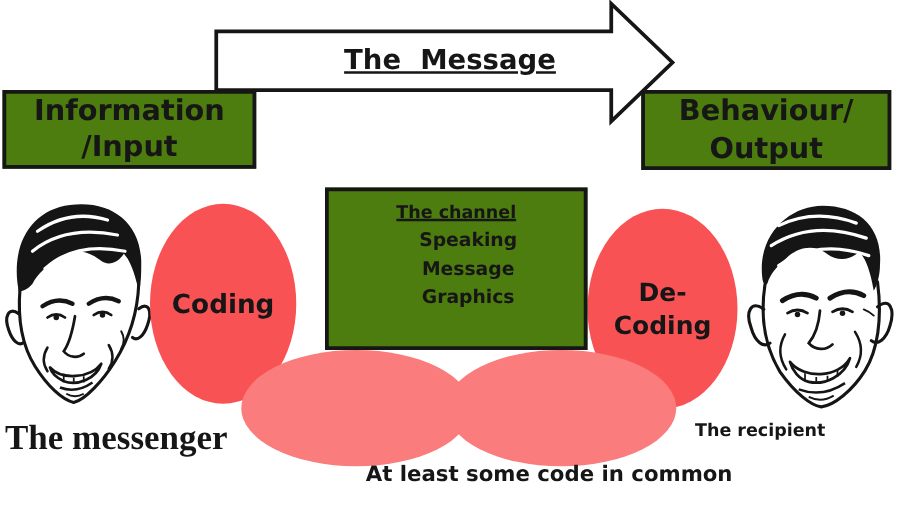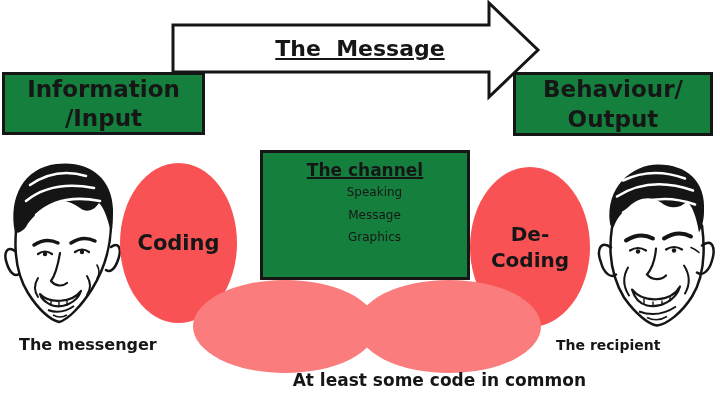--- a/index.html
+++ b/index.html
@@ -3,48 +3,48 @@
 <meta charset="utf-8">
 <style>
   html,body{margin:0;padding:0;background:#fff;}
   .stage{
     position:relative;width:720px;height:404px;overflow:hidden;
     background:var(--background,#ffffff);
     color:var(--text,#161616);
     font-family:"DejaVu Sans","Liberation Sans",sans-serif;
   }
   .box{
-    position:absolute;background:#15803d;border:3px solid var(--border,#161616);
+    position:absolute;background:#4d7c0f;border:3px solid var(--border,#161616);
     display:flex;flex-direction:column;align-items:center;justify-content:center;
     font-weight:bold;text-align:center;z-index:4;
   }
   #input-box{left:2px;top:72px;width:197px;height:57px;font-size:23px;line-height:29px;}
   #output-box{left:513px;top:72px;width:194px;height:58px;font-size:23px;line-height:30px;}
   #channel-box{left:260px;top:150px;width:204px;height:118px;justify-content:flex-start;padding-top:6px;}
-  #channel-box .ch-title{font-size:17px;font-weight:bold;text-decoration:underline;text-decoration-thickness:2px;line-height:22px;}
-  #channel-box .ch-item{font-size:12px;font-weight:normal;line-height:22.5px;margin-left:19px;}
+  #channel-box .ch-title{font-size:14px;font-weight:bold;text-decoration:underline;text-decoration-thickness:2px;line-height:22px;}
+  #channel-box .ch-item{font-size:15px;font-weight:bold;line-height:22.5px;margin-left:19px;}
   .ellipse{
     position:absolute;border-radius:50%;background:var(--ellipse-red,#f95254);
     display:flex;flex-direction:column;align-items:center;justify-content:center;
     font-weight:bold;text-align:center;z-index:2;
   }
   #coding-ellipse{left:120px;top:163px;width:117px;height:160px;font-size:21px;}
   #decoding-ellipse{left:470px;top:167px;width:120px;height:160px;font-size:20px;line-height:26px;}
   .venn{
     position:absolute;border-radius:50%;background:var(--ellipse-pink,#fa7c7c);z-index:3;
   }
   #venn-left{left:193px;top:280px;width:184px;height:93px;}
   #venn-right{left:357px;top:280px;width:184px;height:93px;}
   .face{position:absolute;z-index:1;}
   #messenger-face{left:0;top:155px;width:124px;height:180px;}
   #recipient-face{left:592px;top:156px;width:127px;height:178px;}
   #message-arrow{position:absolute;left:170px;top:0;width:375px;height:102px;z-index:5;}
   .label{position:absolute;font-weight:bold;z-index:6;}
   #message-label{left:255px;top:36px;width:210px;text-align:center;font-size:22px;white-space:pre;text-decoration:underline;}
-  #messenger-label{left:19px;top:335px;font-size:16px;}
+  #messenger-label{left:4px;top:335px;font-size:28px;font-family:Liberation Serif, serif;}
   #recipient-label{left:556px;top:337px;font-size:14px;}
   #common-label{left:150px;top:370px;width:436px;text-align:right;font-size:17px;}
 </style>
 </head>
 <body>
 
 <div class="stage">
 
   <svg id="message-arrow" viewBox="0 0 375 102" preserveAspectRatio="none">
     <polygon points="3,25 319,25 319,3 368,50 319,97 319,72 3,72" fill="#ffffff" stroke="#161616" stroke-width="3" stroke-linejoin="miter"></polygon>

